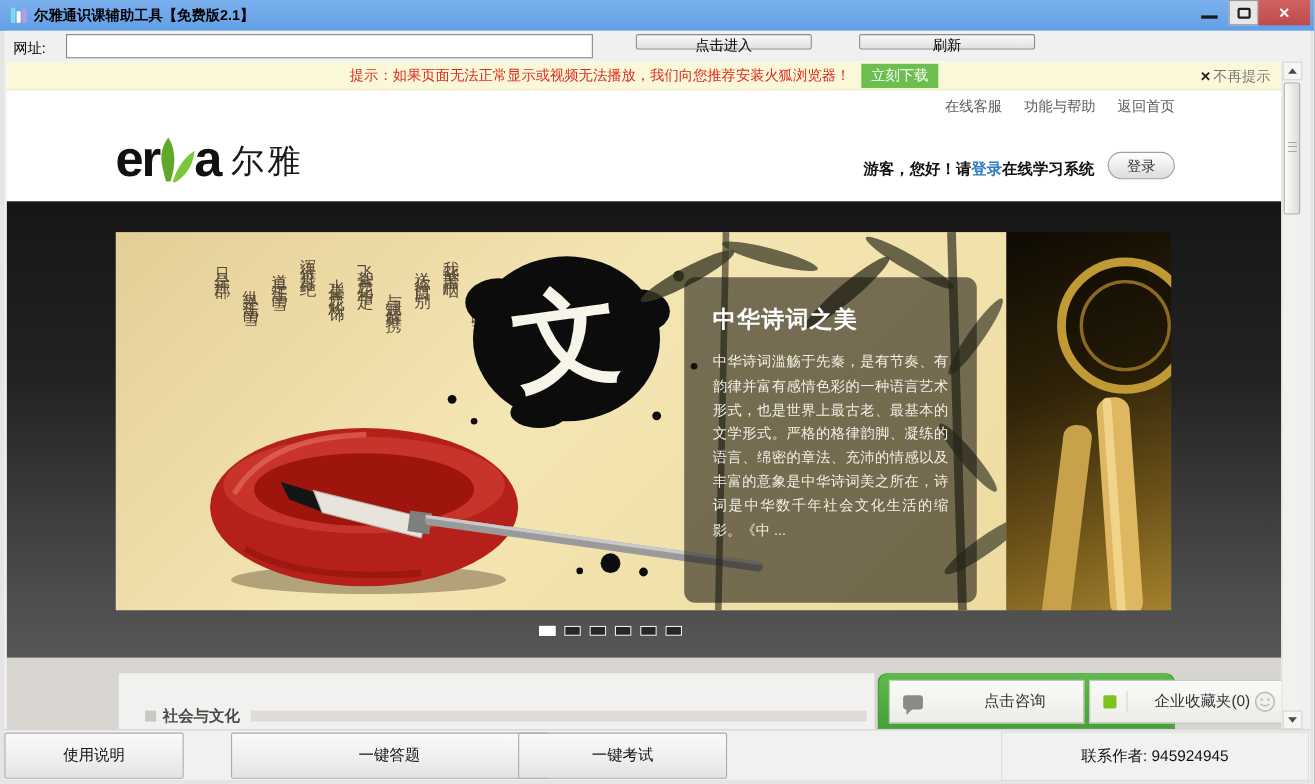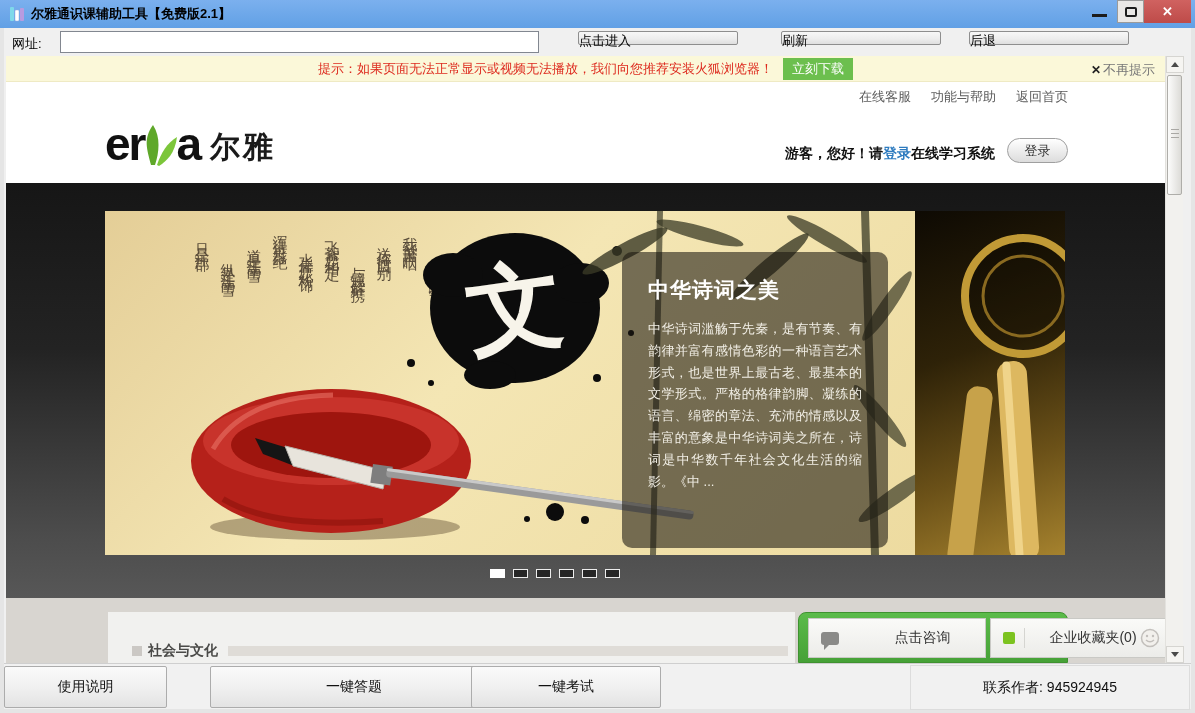--- a/index.html
+++ b/index.html
@@ -21,21 +21,21 @@
   .btn-close { width:47px; background:linear-gradient(#D06260,#BE4B49); color:#fff; font-size:13px; font-weight:bold;
     display:flex; align-items:center; justify-content:center; }
 
   
   .addressbar { position:absolute; left:4px; top:28px; width:1187px; height:28px; background:#F0F0F0; }
   .addr-label { position:absolute; left:8px; top:7px; font-size:13px; color:#000; }
   .addr-input { position:absolute; left:56px; top:3px; width:479px; height:22px; border:1px solid #828790;
     background:#fff; font-size:13px; padding:0 4px; font-family:"Liberation Sans",sans-serif; }
   .sys-btn { position:absolute; top:3px; height:14px; width:160px; font-size:13px; color:#000;
     background:linear-gradient(#F7F7F7,#EDEDED 55%,#DFDFDF); border:1px solid #8E8E8E; border-radius:2px;
-    font-family:Liberation Sans, sans-serif; text-align:left; }
+    font-family:Liberation Sans, sans-serif; text-align:center; }
   .btn-enter { left:574px; } .btn-refresh { left:777px; } .btn-back { left:965px; }
 
   
   .browser { position:absolute; left:4px; top:56px; width:1187px; height:607px; background:#F0F0F0; }
   .page { position:absolute; left:2px; top:0; width:1159px; height:607px; background:#fff; overflow:hidden; }
 
   
   .noticebar { position:absolute; left:0; top:0; width:1159px; height:26px; background:#FBF8D9;
     border-bottom:1px solid #EFEAC4; display:flex; align-items:center; justify-content:center; }
   .notice-text { font-size:13px; color:#DD2A1E; }
@@ -44,21 +44,21 @@
   .dismiss .x { color:#222; font-size:12px; font-weight:bold; }
   .dismiss .lbl { color:#777; font-size:13px; }
 
   
   .site-header { position:absolute; left:0; top:27px; width:1159px; height:100px; background:#fff; }
   .nav-links { position:absolute; top:5px; right:97px; display:flex; gap:20px; }
   .nav-links span { font-size:13px; color:#5c5c5c; }
   .logo { position:absolute; left:99px; top:32px; display:flex; align-items:flex-end; height:52px; }
   .logo .lat { font-size:46px; font-weight:bold; color:#111; letter-spacing:-2px; line-height:46px; }
   .logo .leaf { width:38px; height:48px; margin:0 -3px; }
-  .logo .cn { font-size:30px; font-weight:bold; color:#1a1a1a; margin-left:10px; line-height:40px; letter-spacing:3px; }
+  .logo .cn { font-size:30px; font-weight:normal; color:#1a1a1a; margin-left:10px; line-height:40px; letter-spacing:3px; }
   .greeting { position:absolute; top:62px; right:170px; font-size:14px; font-weight:bold; color:#111; }
   .greeting .login-link { color:#2E7BBF; }
   .login-pill { position:absolute; top:55px; right:97px; width:61px; height:25px; border-radius:13px;
     border:1px solid #9f9f9f; background:linear-gradient(#ffffff,#dcdcdc); font-size:13px; color:#333;
     display:flex; align-items:center; justify-content:center; }
 
   
   .hero { position:absolute; left:0; top:127px; width:1159px; height:415px;
     background:linear-gradient(180deg,#161616 0%,#232323 40%,#4c4c4c 85%,#575757 100%); }
   .slide { position:absolute; left:99px; top:28px; width:960px; height:344px; overflow:hidden; }
@@ -155,21 +155,20 @@
           <span>✕</span>
         </div>
     </div>
   </div>
 
   <div class="addressbar">
     <span class="addr-label">网址:</span>
     <input class="addr-input" value="" style="">
     <button class="sys-btn btn-enter">点击进入</button>
     <button class="sys-btn btn-refresh">刷新</button>
-    <button class="sys-btn btn-back">后退</button>
   </div>
 
   <div class="browser">
     <div class="page">
 
       <div class="noticebar">
         <span class="notice-text">提示：如果页面无法正常显示或视频无法播放，我们向您推荐安装火狐浏览器！</span>
         <span class="download-btn">立刻下载</span>
         <span class="dismiss">
           <span class="x">✕</span>

